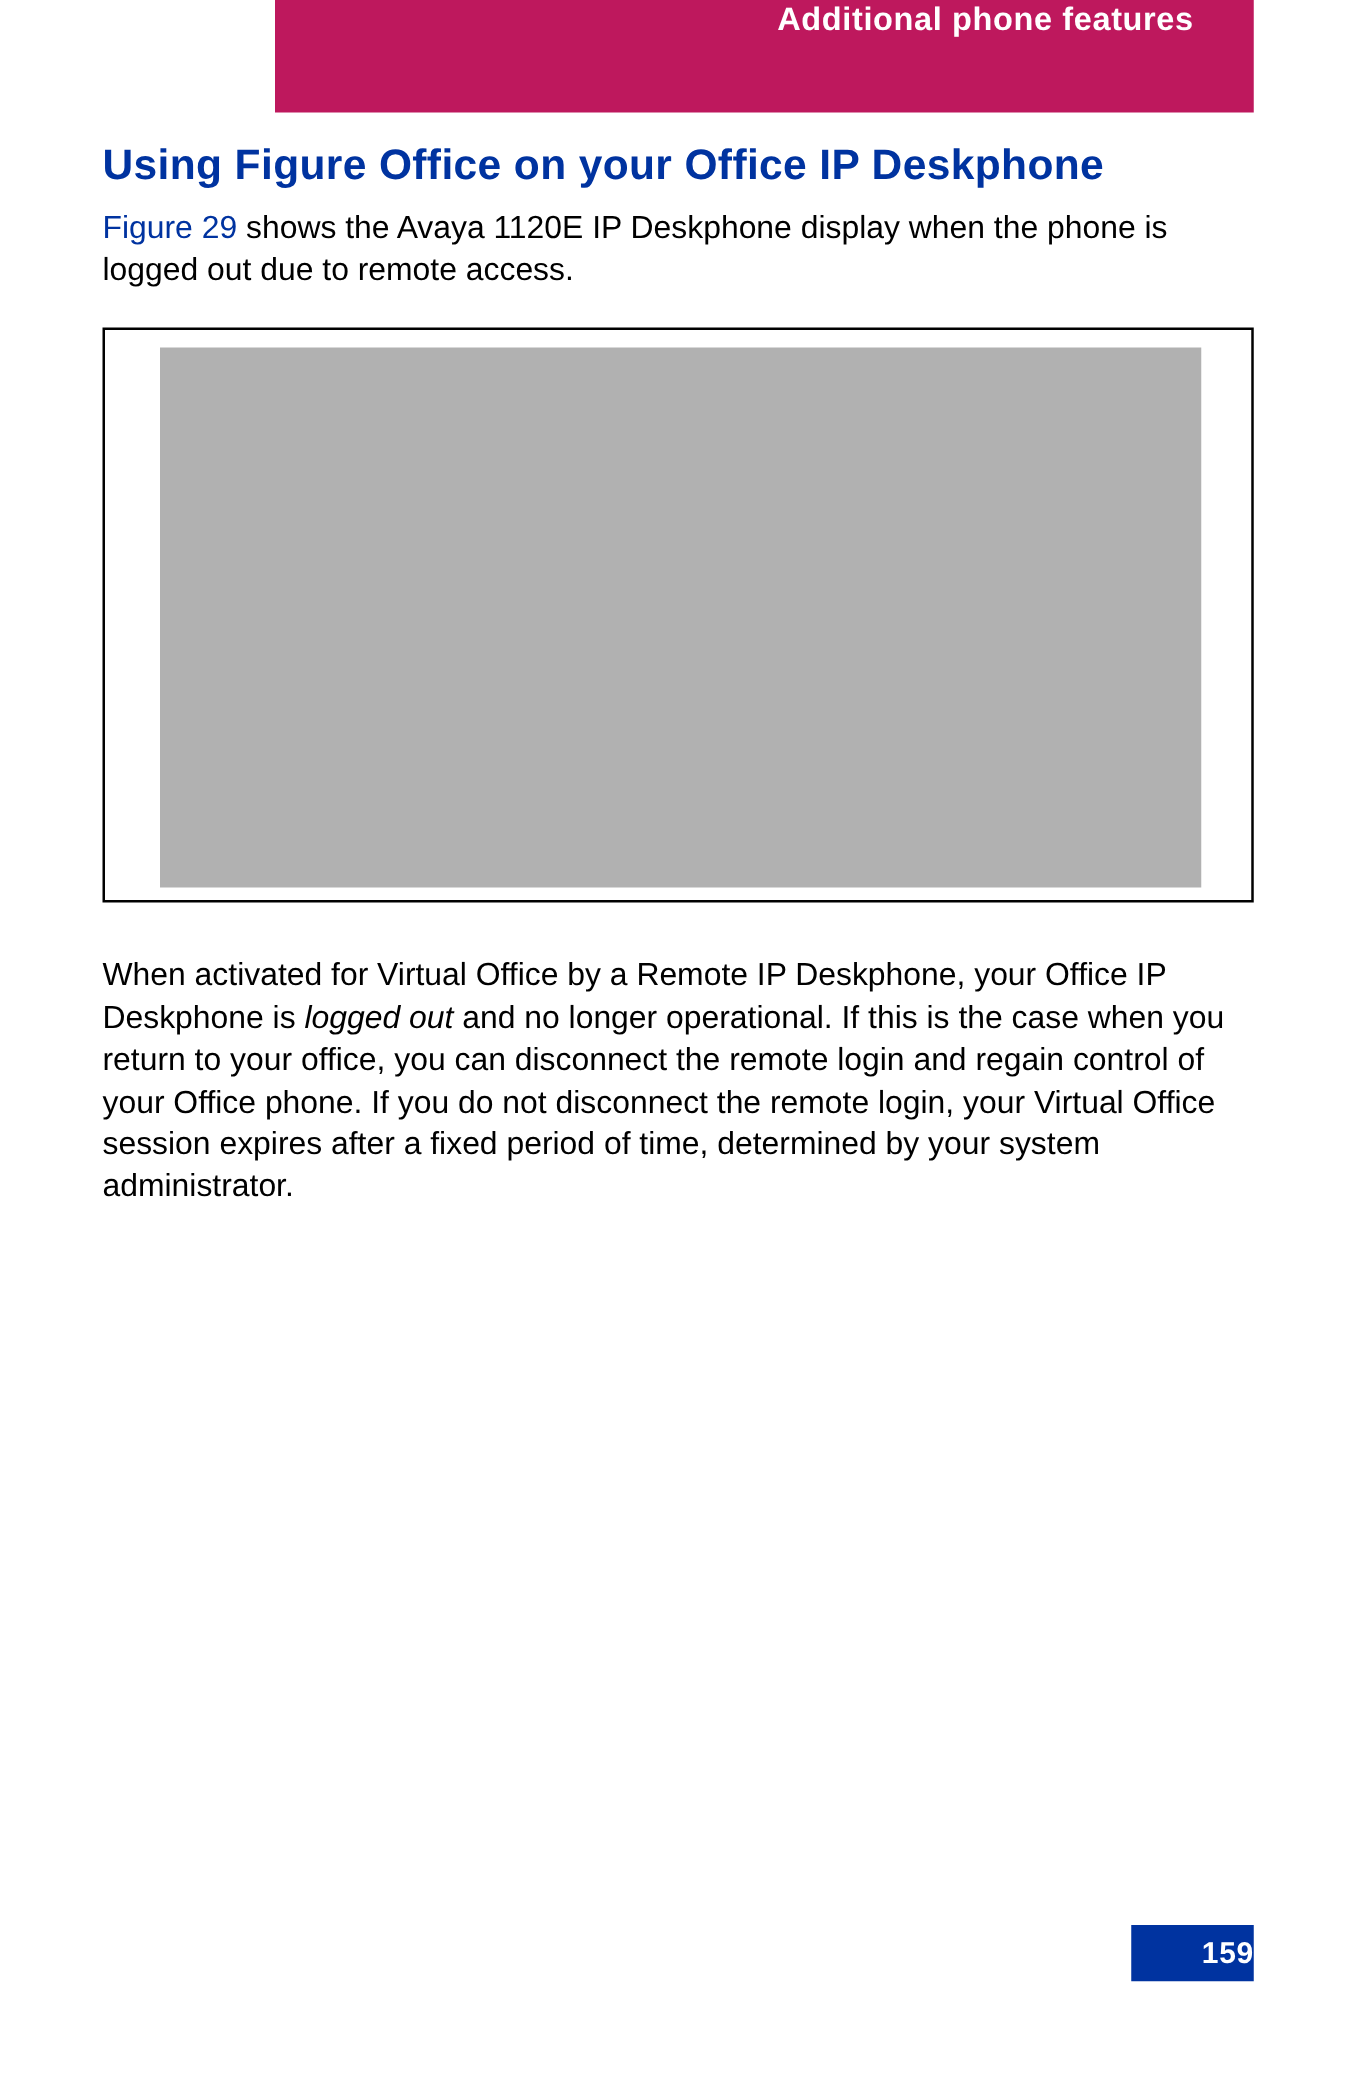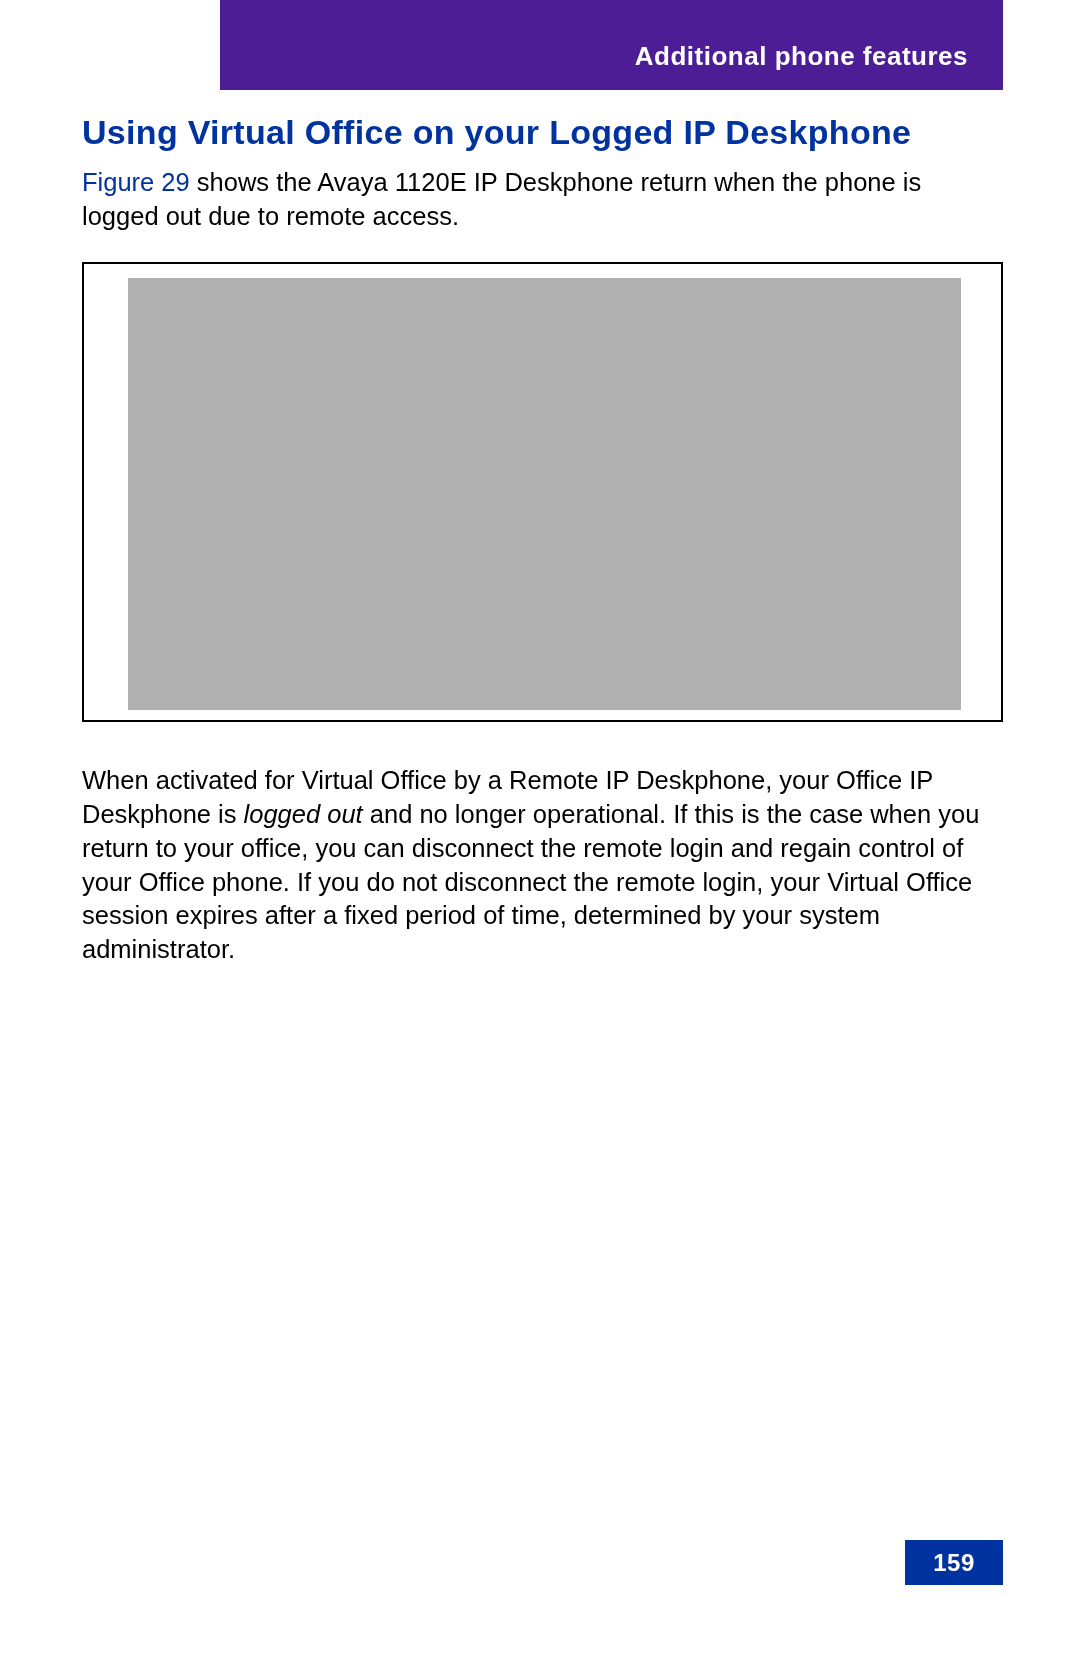--- a/index.html
+++ b/index.html
@@ -13,25 +13,24 @@
       background: #ffffff;
       font-family: Arial, Helvetica, sans-serif;
       position: relative;
     }
     .header-tab {
       position: absolute;
       top: 0;
       left: 220px;
       width: 783px;
       height: 90px;
-      background: #4c1d95;
+      background: #be185d;
       display: flex;
-      align-items: flex-end;
       justify-content: flex-end;
-      padding: 0 35px 18px 0;
+      padding: 0 48px 18px 0;
     }
     .header-tab .header-text {
       color: #ffffff;
       font-family: "Trebuchet MS", "Segoe UI", Arial, sans-serif;
       font-weight: bold;
       font-size: 26px;
       letter-spacing: 0.5px;
     }
     .content {
       position: absolute;
@@ -94,42 +93,42 @@
     }
     .page-number-box {
       position: absolute;
       left: 905px;
       top: 1540px;
       width: 98px;
       height: 45px;
       background: #0033a0;
       display: flex;
       align-items: center;
-      justify-content: center;
+      justify-content: flex-end;
     }
     .page-number-box .page-number {
       color: #ffffff;
       font-family: "Trebuchet MS", "Segoe UI", Arial, sans-serif;
       font-weight: bold;
       font-size: 24px;
       letter-spacing: 0.5px;
     }
   </style>
 </head>
 <body>
 
 <div class="header-tab">
   <span class="header-text">Additional phone features</span>
 </div>
 
 <div class="content">
-  <h1 class="section-title">Using Virtual Office on your Logged IP Deskphone</h1>
+  <h1 class="section-title">Using Figure Office on your Office IP Deskphone</h1>
 
   <p class="intro-para">
-    <span class="fig-ref">Figure 29</span><span> shows the Avaya 1120E IP Deskphone return when the phone is logged out due to remote access.</span>
+    <span class="fig-ref">Figure 29</span><span> shows the Avaya 1120E IP Deskphone display when the phone is logged out due to remote access.</span>
   </p>
 
 
   <div class="figure-box">
     <div class="figure-inner"></div>
   </div>
 
   <p class="body-para">
     <span>When activated for Virtual Office by a Remote IP Deskphone, your Office IP Deskphone is </span><span class="italic-inline">logged out</span><span> and no longer operational. If this is the case when you return to your office, you can disconnect the remote login and regain control of your Office phone. If you do not disconnect the remote login, your Virtual Office session expires after a fixed period of time, determined by your system administrator.</span>
   </p>

